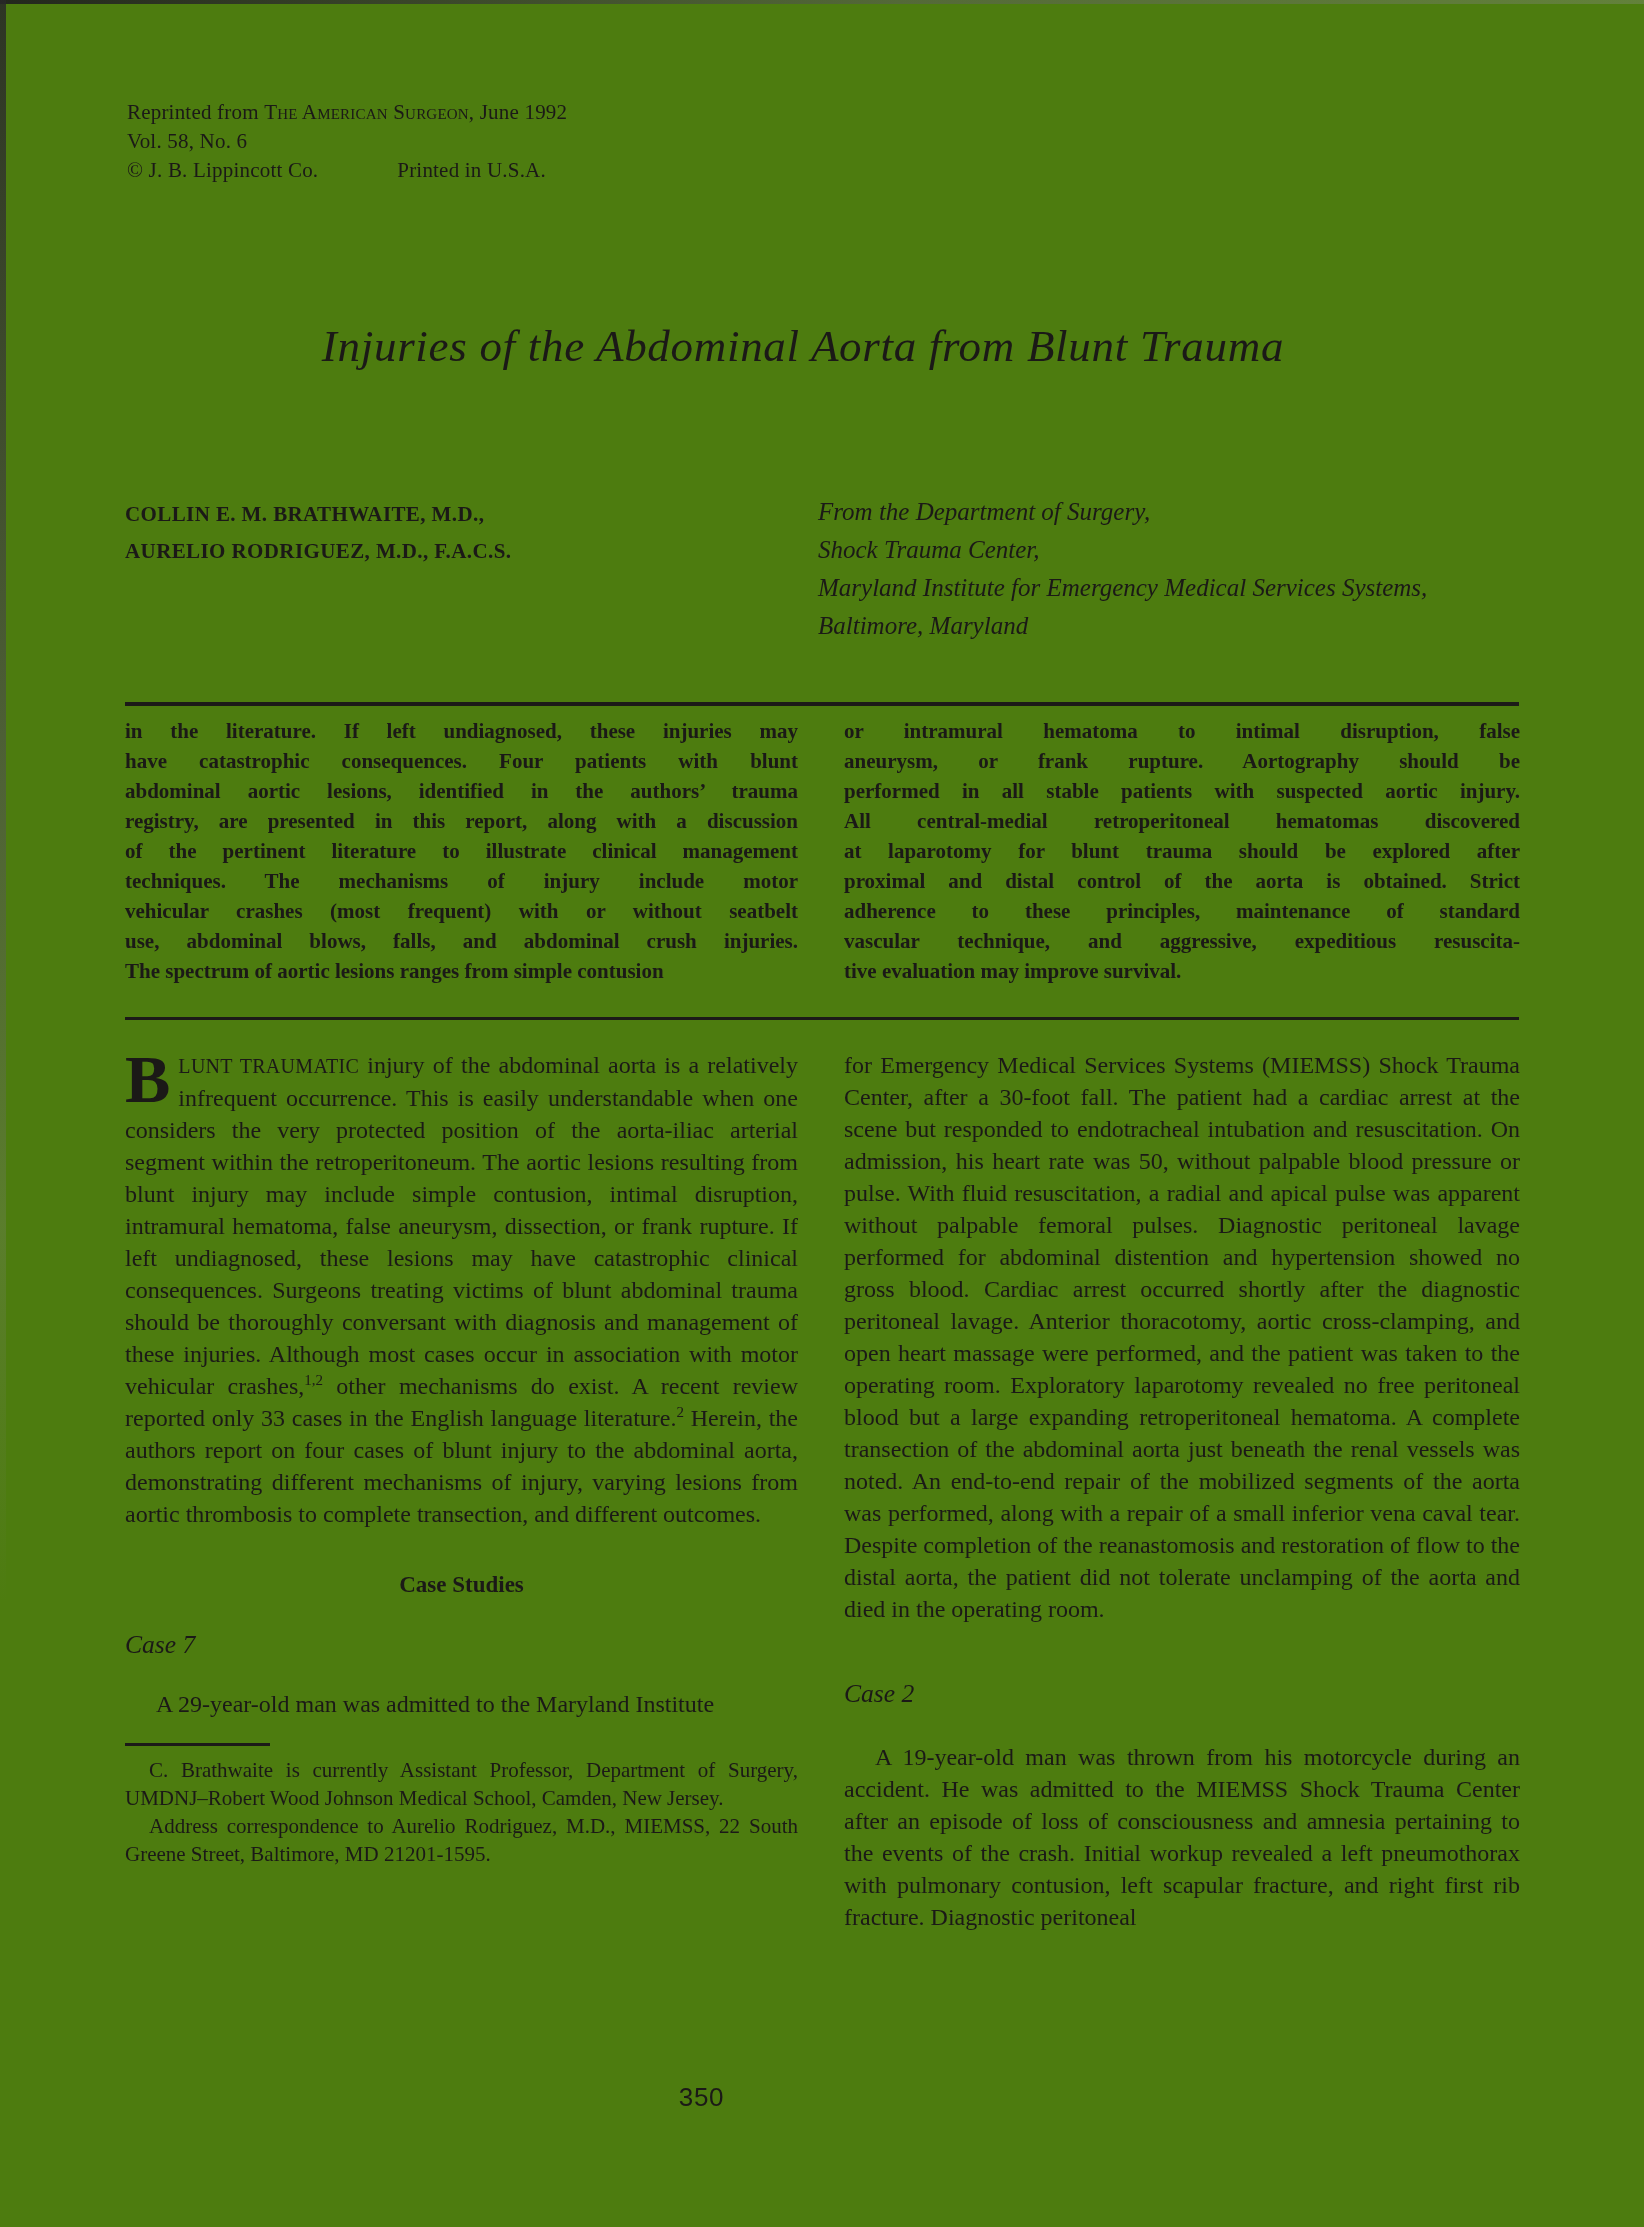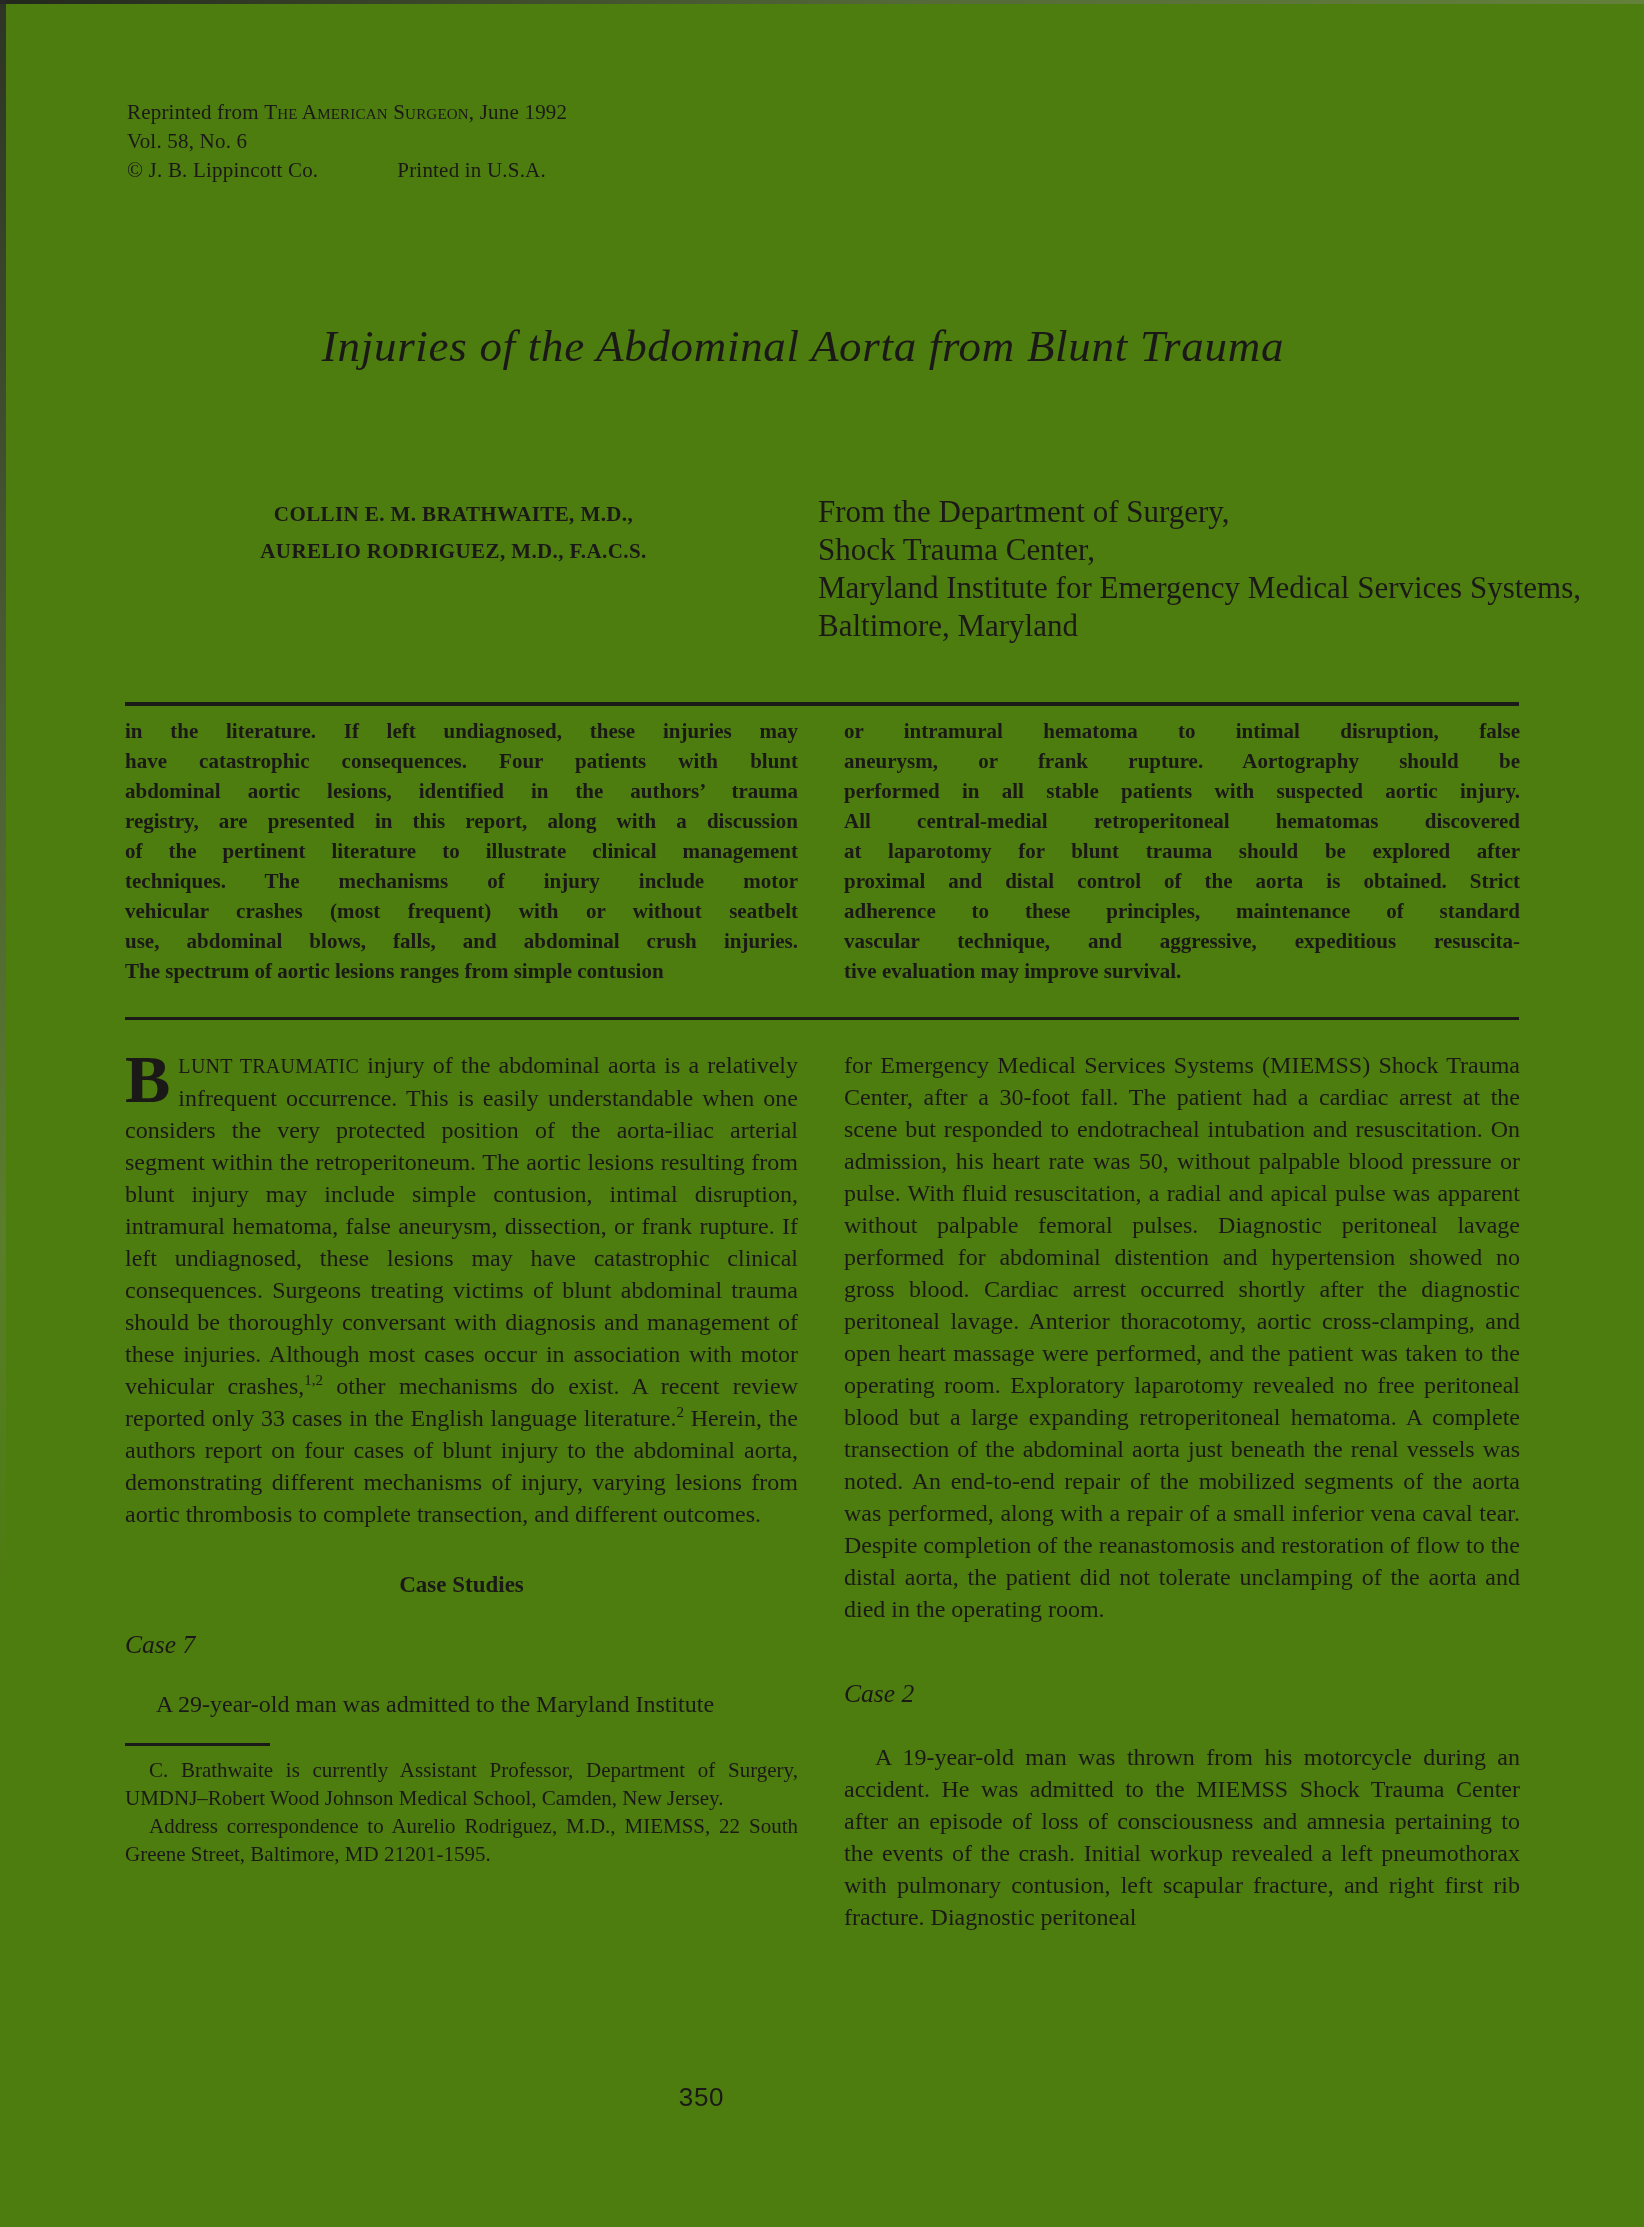--- a/index.html
+++ b/index.html
@@ -28,27 +28,27 @@
   .masthead .journal { font-variant: small-caps; }
   .masthead .copyright-row { display: flex; }
   .masthead .printed { margin-left: 79px; }
   .article-title {
     position: absolute; left: 67px; top: 308px; width: 1448px;
     text-align: center; font-style: italic; font-weight: 400;
     font-size: 45px; letter-spacing: 0.7px; margin: 12px;
   }
   .byline-authors {
     position: absolute; left: 125px; top: 496px; width: 657px;
-    text-align: center; font-size: 21px; font-weight: 600;
+    text-align: left; font-size: 21px; font-weight: 600;
     letter-spacing: 0.4px;
   }
   .byline-authors .line { line-height: 37px; white-space: nowrap; }
   .byline-affiliation {
     position: absolute; left: 818px; top: 493px; width: 754px;
-    font-size: 31px;
+    font-style: italic; font-size: 25px;
   }
   .byline-affiliation .line { line-height: 38px; white-space: nowrap; }
   .rule { position: absolute; background: #1c1a18; }
   .rule-abstract-top { left: 125px; top: 702px; width: 1394px; height: 4px; }
   .rule-abstract-bottom { left: 125px; top: 1017px; width: 1394px; height: 3.4px; }
   .abstract-col {
     position: absolute; top: 716px; width: 673px;
     font-weight: 700; font-size: 21px;
   }
   .abstract-col-1 { left: 125px; }

